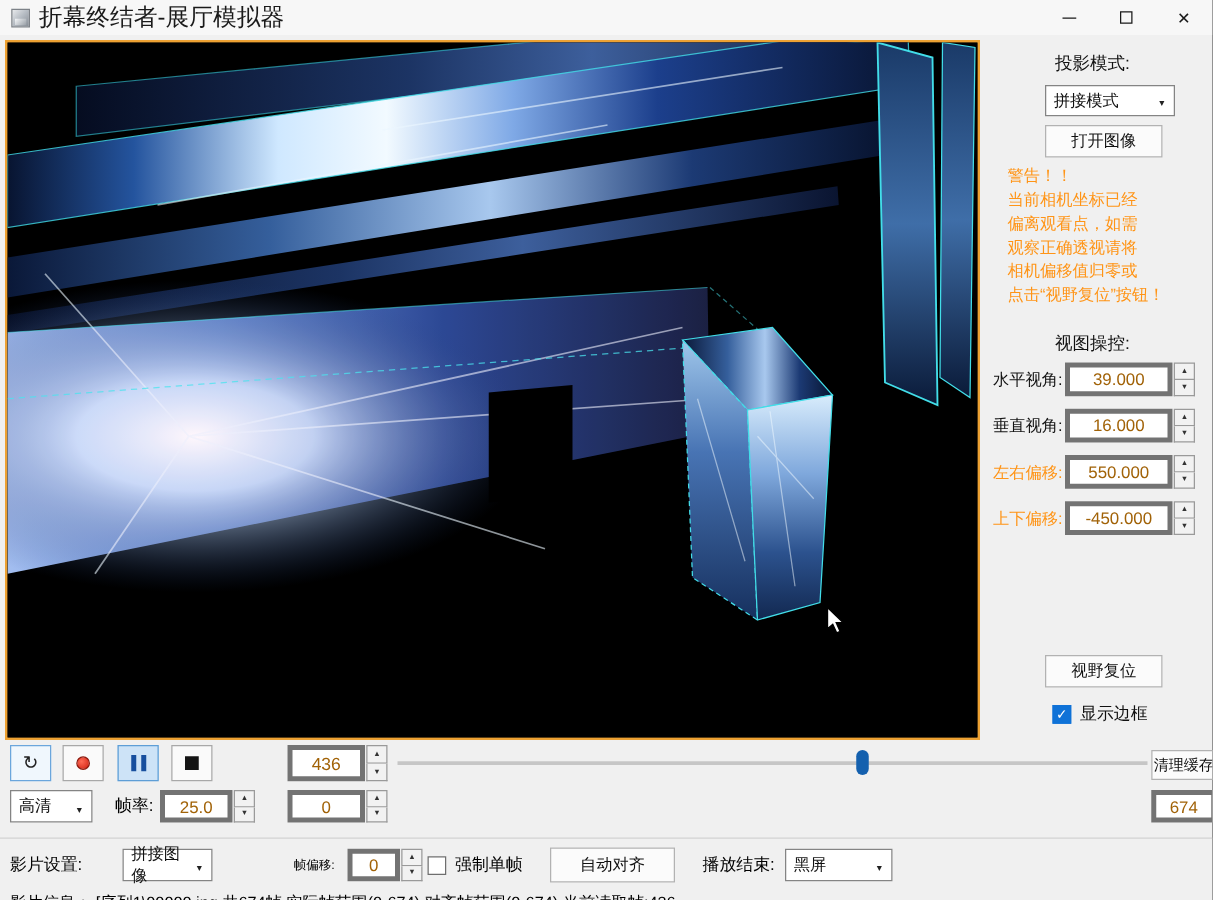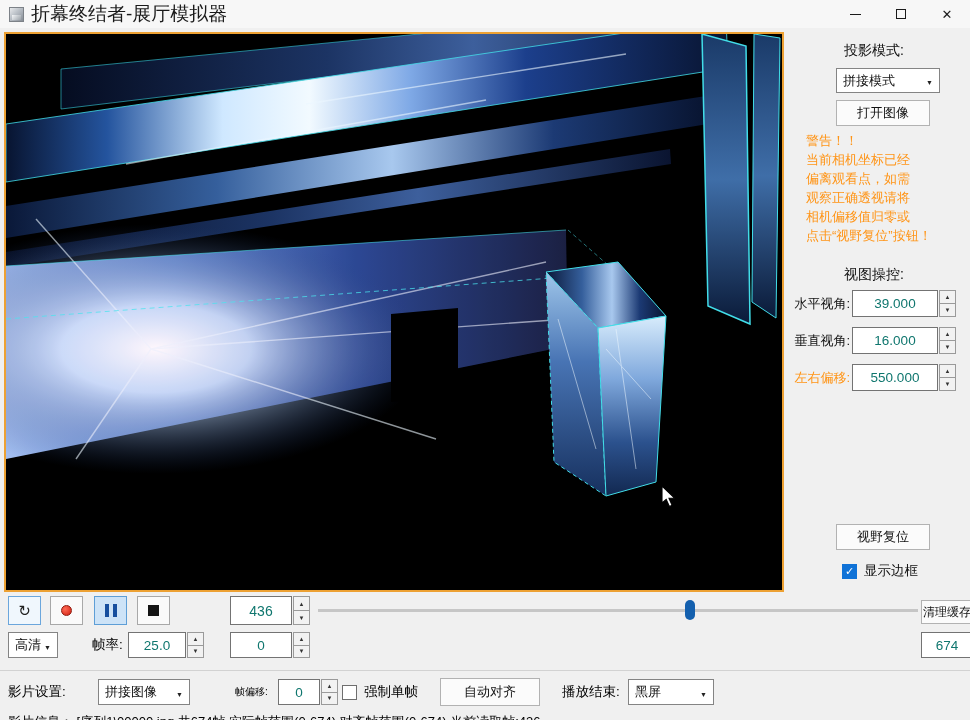--- a/index.html
+++ b/index.html
@@ -19,21 +19,21 @@
 .g-close::after{content:"✕"}
 
 
 .viewport{position:absolute;left:4px;top:32px;width:780px;height:560px;border:2px solid #eda133;background:#000}
 .viewport svg{display:block;width:776px;height:556px}
 
 
 .combo{background:#fff;border:1px solid #848484;display:flex;align-items:center;justify-content:space-between;padding:0 6px;font-size:13px;color:#111}
 .carrow::after{content:"▼";font-size:7px;color:#222}
 .btn{background:#fbfbfb;border:1px solid #b2b2b2;display:flex;align-items:center;justify-content:center;font-size:13px;color:#111}
-.numbox{background:#fff;border:1px solid #737373;display:flex;align-items:center;justify-content:center;font-size:13.5px;color:#0f766e}
+.numbox{background:#fff;border:4px solid #737373;display:flex;align-items:center;justify-content:center;font-size:13.5px;color:#a16207}
 .spin{display:flex;flex-direction:column;width:17px;flex:none;margin-left:1px}
 .spin-btn{flex:1;background:#f2f2f2;border:1px solid #9a9a9a;display:flex;align-items:center;justify-content:center}
 .spin-btn + .spin-btn{border-top:none}
 .spin-btn::after{font-size:6px;color:#333}
 .spin-up::after{content:"▲"}
 .spin-down::after{content:"▼"}
 .checkbox{width:15px;height:15px;background:#fff;border:1px solid #6e6e6e;display:flex;align-items:center;justify-content:center;flex:none}
 .checkbox.checked{background:#0f72d7;border-color:#0f72d7}
 .checkbox.checked::after{content:"✓";color:#fff;font-size:11px;font-weight:bold}
 
@@ -68,34 +68,34 @@
 .t-stop{left:137px}
 .g-stop{width:11px;height:11px;background:#141414}
 .framegrp{position:absolute;display:flex}
 .fg-cur{left:230px;top:4px}
 .fg-cur .numbox{width:62px;height:29px;font-size:14px}
 .fg-cur .spin{height:29px}
 .slider{position:absolute;left:318px;top:6px;width:600px;height:24px}
 .slider .track{position:absolute;left:0;right:0;top:11px;height:3px;background:#c6c6c6}
 .slider .handle{position:absolute;top:2px;left:calc(62% - 5px);width:10px;height:20px;background:#1460ae;border-radius:5px}
 .t-clear{position:absolute;left:921px;top:8px;width:52px;height:24px;font-size:12px;white-space:nowrap;overflow:hidden}
-.t-quality{position:absolute;left:8px;top:40px;width:50px;height:26px}
+.t-quality{position:absolute;left:8px;top:40px;width:66px;height:26px}
 .t-fps-label{position:absolute;left:92px;top:40px;height:26px;display:flex;align-items:center;font-size:13.5px}
 .fg-fps{left:128px;top:40px}
 .fg-fps .numbox{width:58px;height:26px}
 .fg-fps .spin{height:26px}
 .fg-zero{left:230px;top:40px}
 .fg-zero .numbox{width:62px;height:26px}
 .fg-zero .spin{height:26px}
 .t-total{position:absolute;left:921px;top:40px;width:52px;height:26px}
 
 
 .settings{position:absolute;left:0;top:670px;width:970px;height:42px;border-top:1px solid #d2d2d2;background:#f0f0f0}
 .s-label1{position:absolute;left:8px;top:0;height:42px;display:flex;align-items:center;font-size:13.5px}
-.s-combo-img{position:absolute;left:98px;top:8px;width:92px;height:26px}
+.s-combo-img{position:absolute;left:98px;top:8px;width:72px;height:26px}
 .s-label-off{position:absolute;left:235px;top:0;height:42px;display:flex;align-items:center;font-size:10px}
 .fg-off{left:278px;top:8px}
 .fg-off .numbox{width:42px;height:26px}
 .fg-off .spin{height:26px}
 .s-check{position:absolute;left:342px;top:0;height:42px;display:flex;align-items:center;font-size:13.5px}
 .s-align-btn{position:absolute;left:440px;top:7px;width:100px;height:28px}
 .s-label-end{position:absolute;left:562px;top:0;height:42px;display:flex;align-items:center;font-size:13.5px}
 .s-combo-end{position:absolute;left:628px;top:8px;width:86px;height:26px}
 
 
@@ -255,20 +255,28 @@
         </div>
       </div>
       <div class="rp-row">
         <span class="lbl lbl-warn">左右偏移:</span>
         <div class="numbox">550.000</div>
         <div class="spin">
           <div class="spin-btn spin-up"></div>
           <div class="spin-btn spin-down"></div>
         </div>
       </div>
+      <div class="rp-row">
+        <span class="lbl lbl-warn">上下偏移:</span>
+        <div class="numbox">-450.000</div>
+        <div class="spin">
+          <div class="spin-btn spin-up"></div>
+          <div class="spin-btn spin-down"></div>
+        </div>
+      </div>
     </div>
 
     <div class="btn rp-reset-btn">视野复位</div>
 
     <div class="check-row rp-check">
       <span class="checkbox checked"></span>
       <span>显示边框</span>
     </div>
   </div>
 

